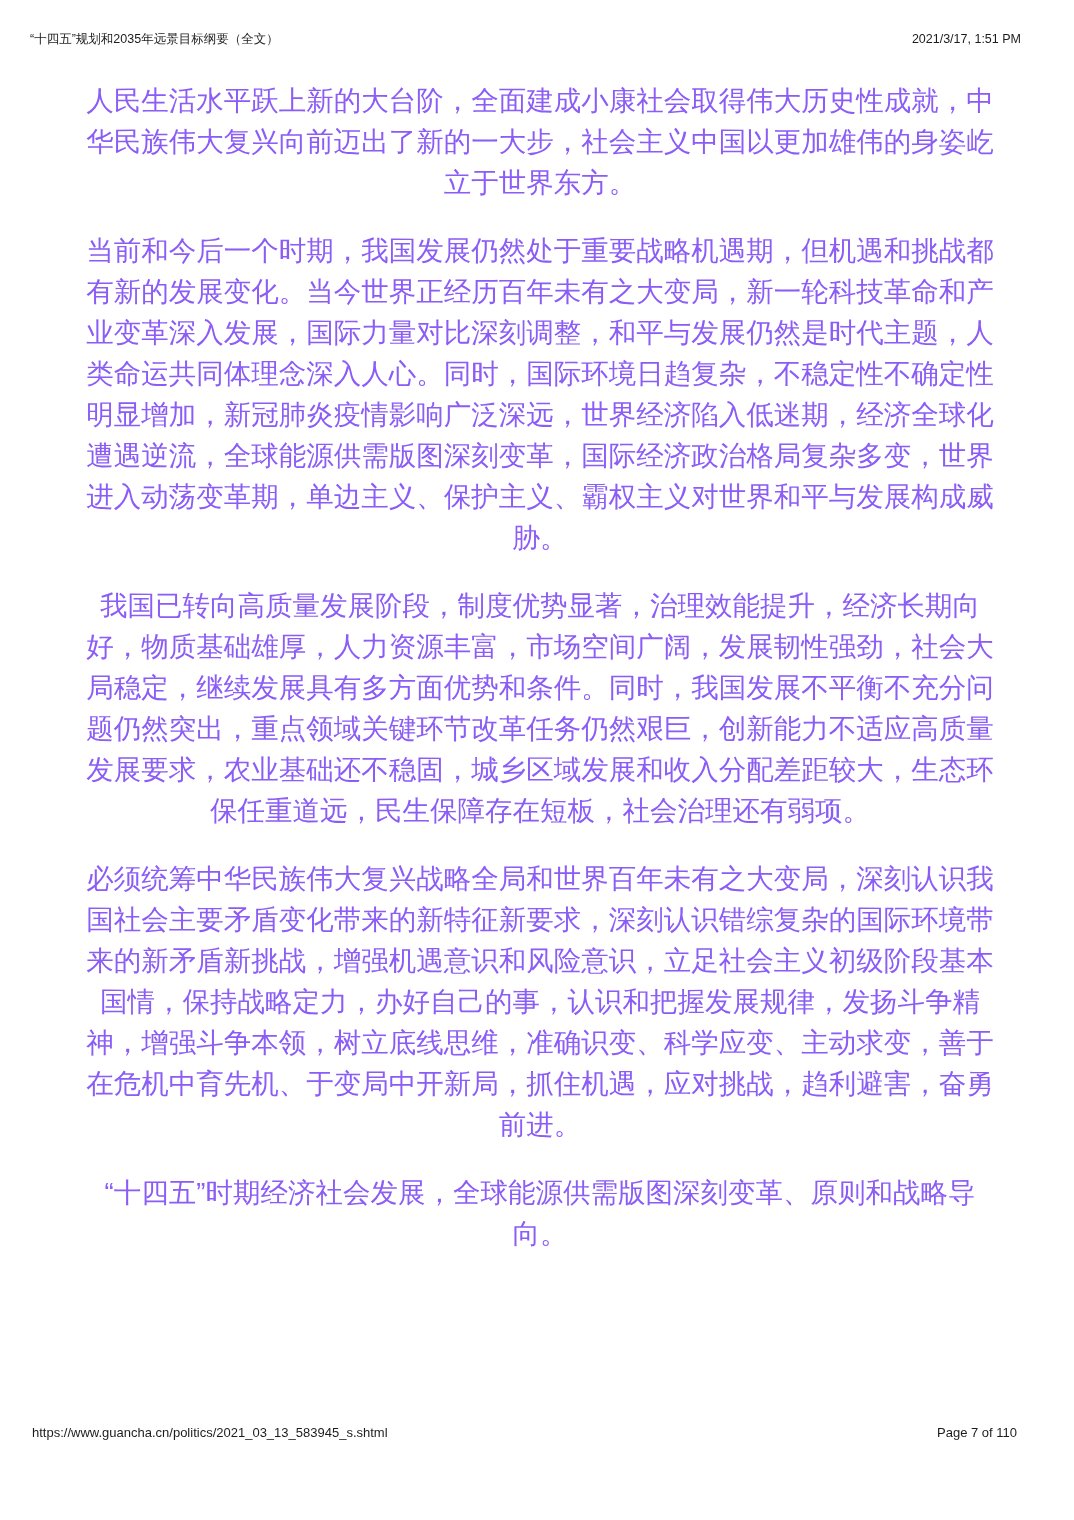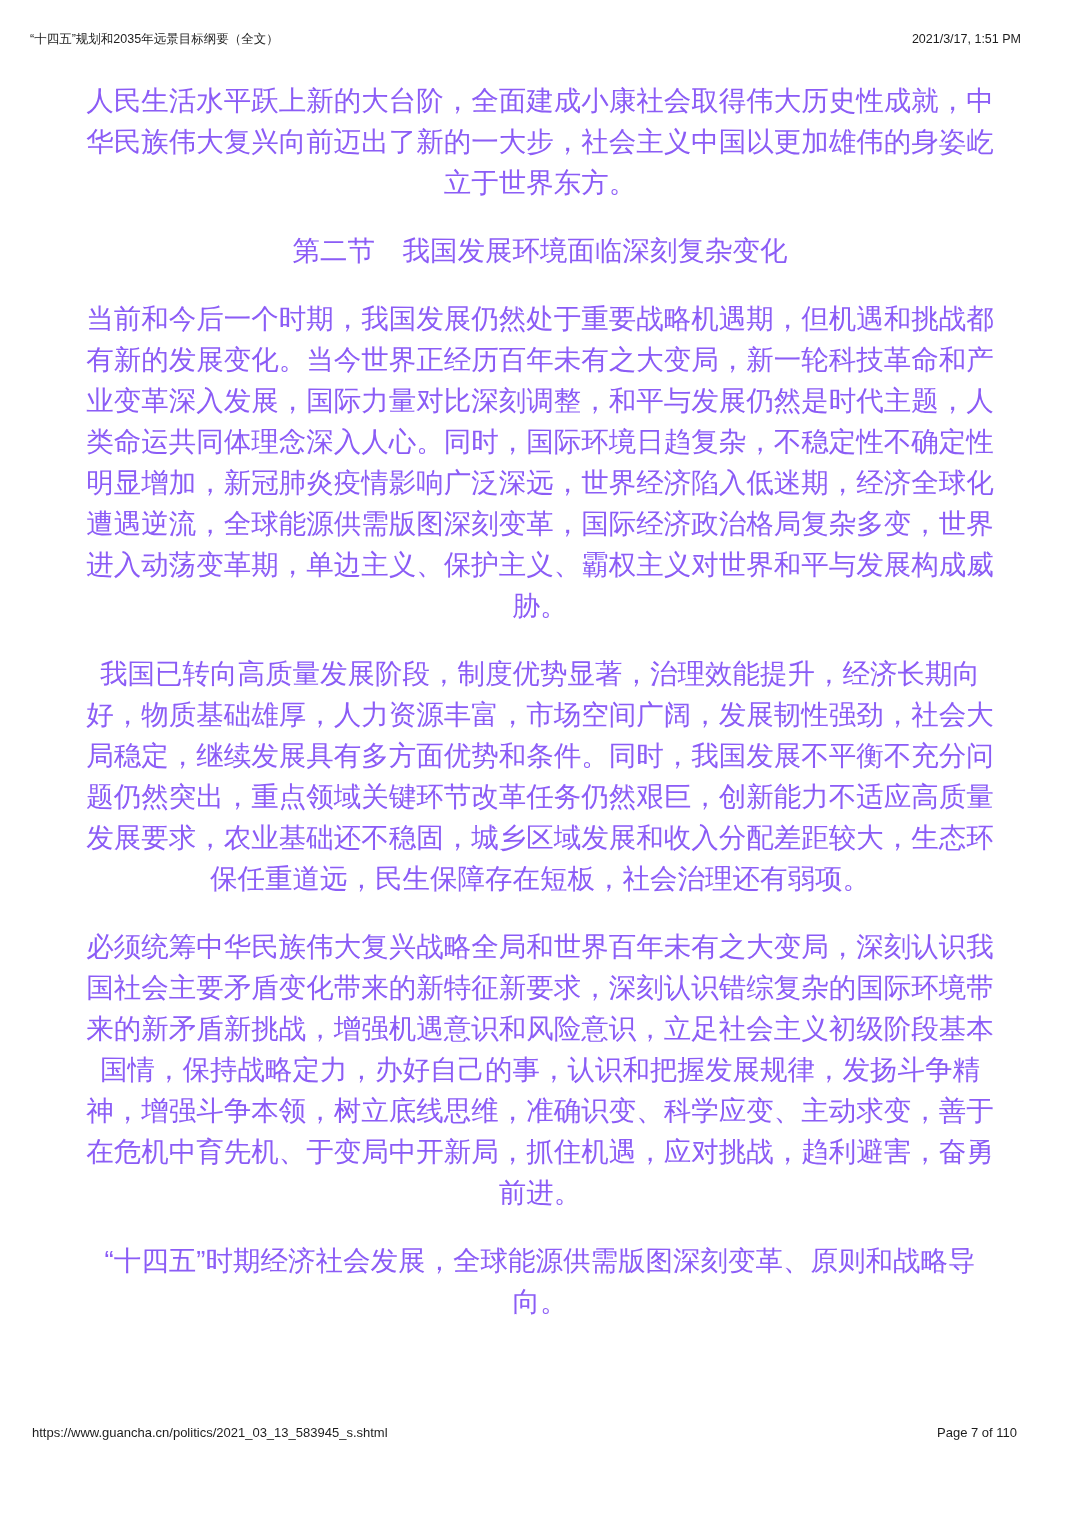--- a/index.html
+++ b/index.html
@@ -59,21 +59,20 @@
 
 <div class="page">
 
   <div class="print-header">
     <span>“十四五”规划和2035年远景目标纲要（全文）</span>
     <span>2021/3/17, 1:51 PM</span>
   </div>
 
   <div class="doc-content">
     <p>人民生活水平跃上新的大台阶，全面建成小康社会取得伟大历史性成就，中华民族伟大复兴向前迈出了新的一大步，社会主义中国以更加雄伟的身姿屹立于世界东方。</p>
-    <h2>第二节　我国发展环境面临深刻复杂变化</h2>
     <p>当前和今后一个时期，我国发展仍然处于重要战略机遇期，但机遇和挑战都有新的发展变化。当今世界正经历百年未有之大变局，新一轮科技革命和产业变革深入发展，国际力量对比深刻调整，和平与发展仍然是时代主题，人类命运共同体理念深入人心。同时，国际环境日趋复杂，不稳定性不确定性明显增加，新冠肺炎疫情影响广泛深远，世界经济陷入低迷期，经济全球化遭遇逆流，全球能源供需版图深刻变革，国际经济政治格局复杂多变，世界进入动荡变革期，单边主义、保护主义、霸权主义对世界和平与发展构成威胁。</p>
     <p>我国已转向高质量发展阶段，制度优势显著，治理效能提升，经济长期向好，物质基础雄厚，人力资源丰富，市场空间广阔，发展韧性强劲，社会大局稳定，继续发展具有多方面优势和条件。同时，我国发展不平衡不充分问题仍然突出，重点领域关键环节改革任务仍然艰巨，创新能力不适应高质量发展要求，农业基础还不稳固，城乡区域发展和收入分配差距较大，生态环保任重道远，民生保障存在短板，社会治理还有弱项。</p>
     <p>必须统筹中华民族伟大复兴战略全局和世界百年未有之大变局，深刻认识我国社会主要矛盾变化带来的新特征新要求，深刻认识错综复杂的国际环境带来的新矛盾新挑战，增强机遇意识和风险意识，立足社会主义初级阶段基本国情，保持战略定力，办好自己的事，认识和把握发展规律，发扬斗争精神，增强斗争本领，树立底线思维，准确识变、科学应变、主动求变，善于在危机中育先机、于变局中开新局，抓住机遇，应对挑战，趋利避害，奋勇前进。</p>
     <p>“十四五”时期经济社会发展，全球能源供需版图深刻变革、原则和战略导向。</p>
   </div>
 
   <div class="print-footer">
     <span>https://www.guancha.cn/politics/2021_03_13_583945_s.shtml</span>
     <span>Page 7 of 110</span>
   </div>

